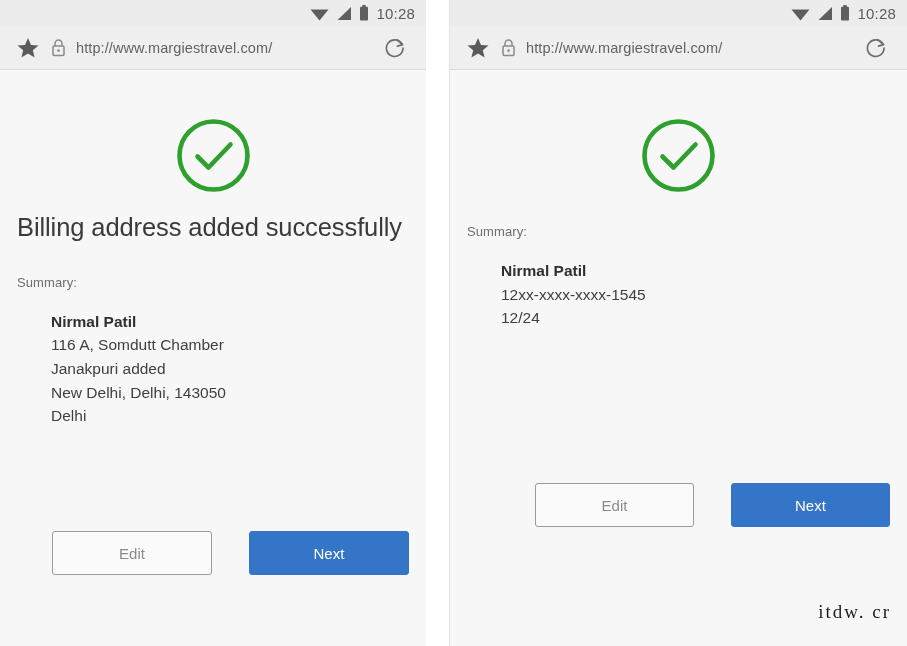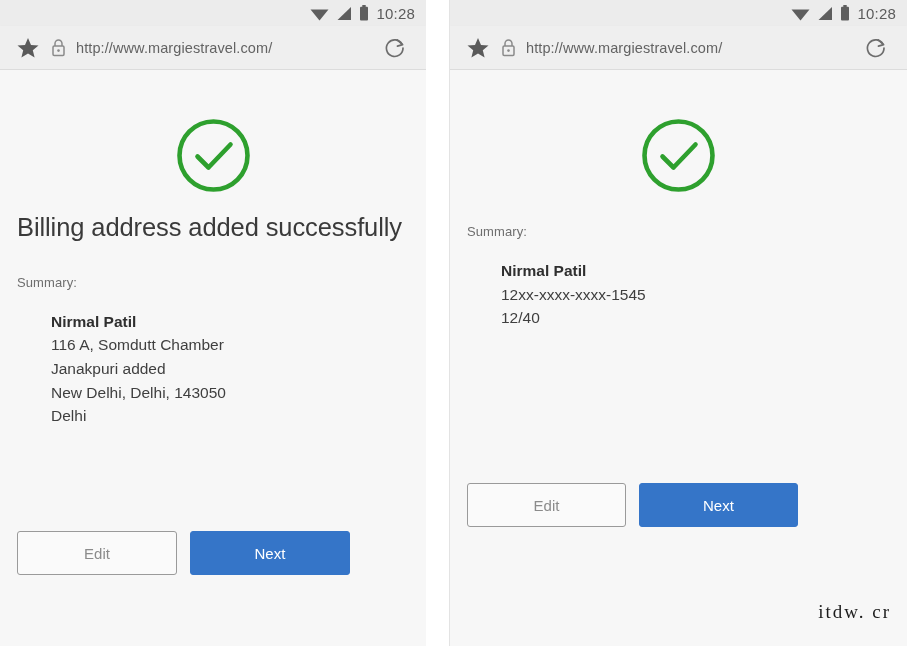--- a/index.html
+++ b/index.html
@@ -112,23 +112,24 @@
     line-height: 1.53;
     color: #3f3f3f;
     margin-left: 34px;
   }
   .summary-block .name { font-weight: 700; color: #2f2f2f; }
 
   
   .btn-row {
     position: absolute;
     left: 17px;
-    right: 24px;
-    display: flex;
-    gap: 4px;
+    right: 17px;
+    display: flex;
+    gap: 28px;
+    justify-content: flex-end;
   }
   .phone.left  .btn-row { top: 461px; }
   .phone.right .btn-row { top: 413px; }
 
   .btn {
     height: 44px;
     min-width: 160px;
     border-radius: 3px;
     font-size: 15px;
     display: flex;
@@ -272,21 +273,21 @@
           <path d="M22.5 39.5 L33.5 50.5 L55.5 27.5" fill="none" stroke="#2ea02e" stroke-width="4.6" stroke-linecap="round" stroke-linejoin="round"></path>
         </svg>
       </div>
 
 
       <div class="summary-label">Summary:</div>
 
       <div class="summary-block">
         <div class="name">Nirmal Patil</div>
         <div>12xx-xxxx-xxxx-1545</div>
-        <div>12/40</div>
+        <div>12/24</div>
       </div>
 
       <div class="btn-row">
         <div class="btn btn-edit">Edit</div>
         <div class="btn btn-next">Next</div>
       </div>
 
       <div class="watermark">itdw. cr</div>
 
     </div>

